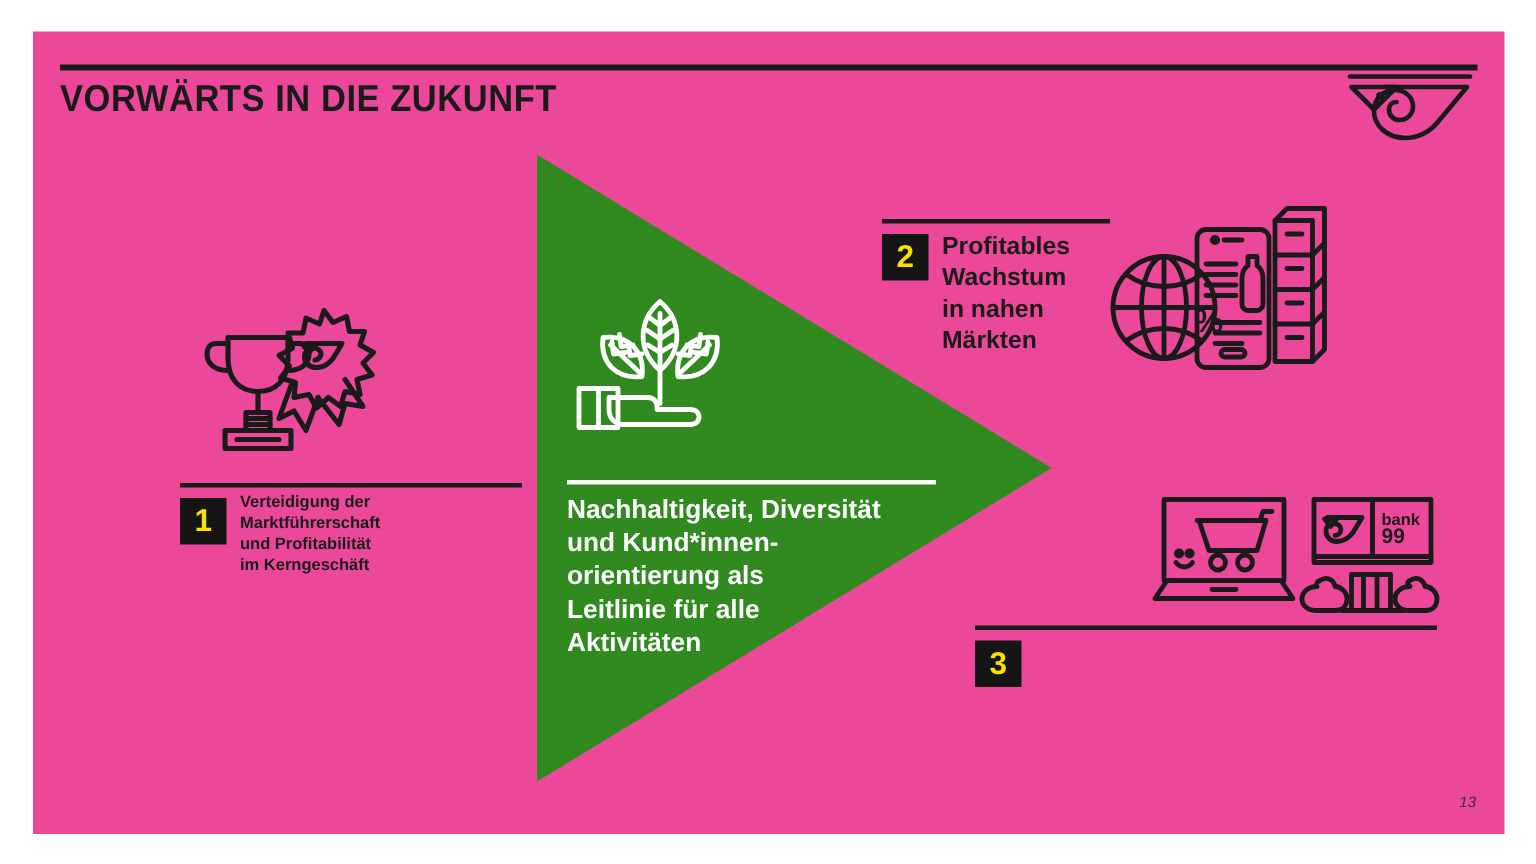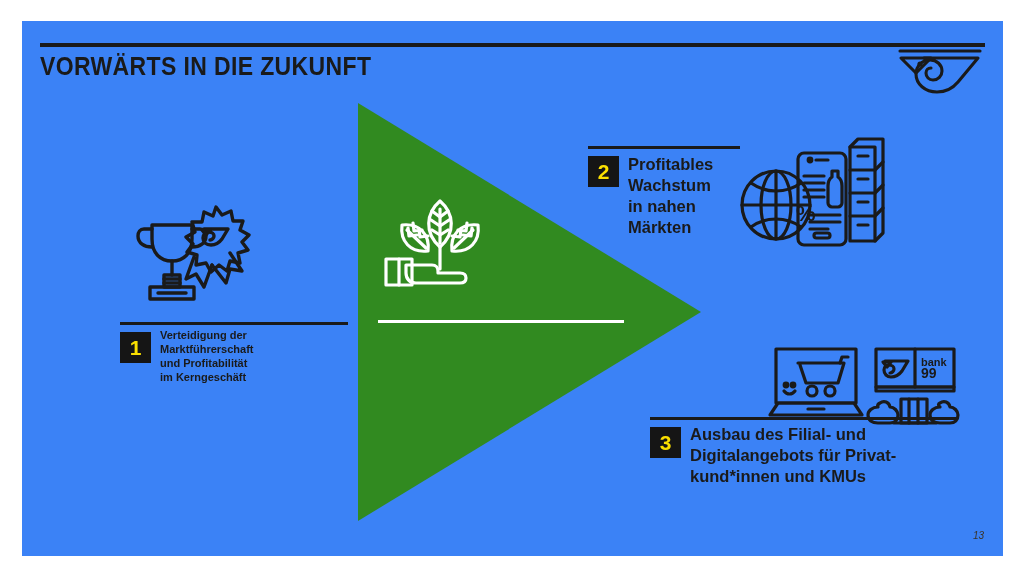--- a/index.html
+++ b/index.html
@@ -11,21 +11,21 @@
     font-family: "Liberation Sans", sans-serif;
     overflow: hidden;
   }
 
   #slide {
     position: absolute;
     left: 22px;
     top: 21px;
     width: 981px;
     height: 535px;
-    background: #3b82f6;
+    background: #ec4899;
     overflow: hidden;
   }
 
   
   #header-rule {
     position: absolute;
     left: 18px;
     top: 22px;
     width: 945px;
     height: 4px;
@@ -125,21 +125,21 @@
   #item1-num   { left:98px;  top:311px; width:31px; height:31px; font-size:21px; line-height:31px; }
   #item1-text  { left:138px; top:308px; width:200px; font-size:11px; line-height:1.27; }
 
   
   #item2-icon  { position:absolute; left:718px; top:108px; width:145px; height:116px; }
   #item2-rule  { left:566px; top:125px; width:152px; }
   #item2-num   { left:566px; top:135px; width:31px; height:31px; font-size:21px; line-height:31px; }
   #item2-text  { left:606px; top:133px; width:140px; font-size:16.5px; line-height:1.27; }
 
   
-  #item3-icon  { position:absolute; left:746px; top:324px; width:192px; height:82px; }
+  #item3-icon  { position:absolute; left:746px; top:308px; width:192px; height:82px; }
   #item3-rule  { left:628px; top:396px; width:308px; }
   #item3-num   { left:628px; top:406px; width:31px; height:31px; font-size:21px; line-height:31px; }
   #item3-text  { left:668px; top:403px; width:290px; font-size:16.5px; line-height:1.27; }
 
   
   #page-number {
     position: absolute;
     left: 940px;
     top: 509px;
     width: 22px;
@@ -190,20 +190,25 @@
 
         <path d="M64 58 V80"></path>
 
         <path d="M36 76 L56 76 C60 76 62 79 62 82 L62 84 L84 84 C88 84 90 86 90 89 C90 92 88 94 84 94 L40 94 C34 94 30 90 30 84 V76 Z"></path>
         <rect x="10" y="70" width="26" height="26"></rect>
         <path d="M23 70 V96"></path>
       </g>
     </svg>
   </div>
   <div id="center-rule"></div>
+  <div id="center-text">Nachhaltigkeit, Diversität
+und Kund*innen-
+orientierung als
+Leitlinie für alle
+Aktivitäten</div>
 
   <div id="item1-icon">
     <svg viewBox="0 0 120 112" width="120" height="112">
       <g fill="none" stroke="#1a1a1a" stroke-width="3.4" stroke-linecap="round" stroke-linejoin="round">
 
         <path d="M60 58 L52 80 L62 75 L70 88 L78 66"></path>
         <path d="M78 66 L92 84 L96 70 L108 72 L96 54"></path>
 
         <path d="M82 8 L88 16 L97 12 L99 22 L109 22 L106 31 L115 36 L108 43 L114 51 L104 54 L106 64 L96 62 L93 72 L85 66 L77 73 L72 64 L62 66 L63 56 L53 53 L59 45 L52 38 L61 33 L58 23 L68 23 L70 13 L79 17 Z"></path>
 
@@ -295,19 +300,16 @@
 
         <path d="M110 62 C104 62 100 66 100 70 C100 75 104 78 110 78 H122 C127 78 130 75 130 70 C130 66 126 62 122 62 C121 57 116 55 112 58 C110 59 109 60 110 62 Z"></path>
         <path d="M172 62 C166 62 162 66 162 70 C162 75 166 78 172 78 H182 C187 78 190 75 190 70 C190 66 186 62 182 62 C181 57 176 55 172 58 C170 59 170 60 172 62 Z"></path>
       </g>
       <text x="153" y="21" font-family="Liberation Sans, sans-serif" font-size="11" font-weight="bold" fill="#1a1a1a">bank</text>
       <text x="153" y="33" font-family="Liberation Sans, sans-serif" font-size="14" font-weight="bold" fill="#1a1a1a">99</text>
     </svg>
   </div>
   <div class="item-rule" id="item3-rule"></div>
   <div class="num-box" id="item3-num">3</div>
-  <div class="item-text" id="item3-text">Ausbau des Filial- und
-Digitalangebots für Privat-
-kund*innen und KMUs</div>
 
   <div id="page-number">13</div>
 
 </div>
 
 </body></html>

